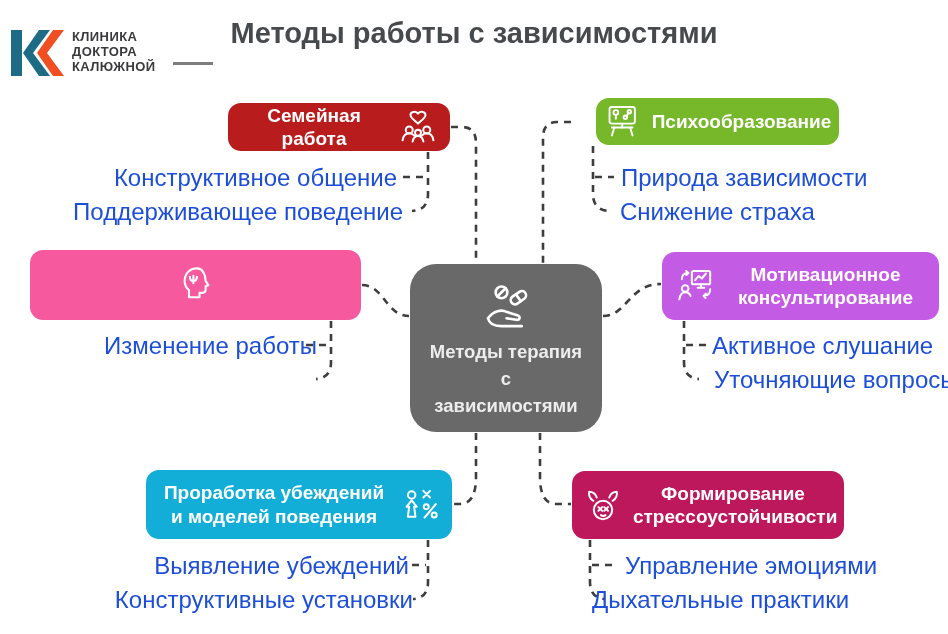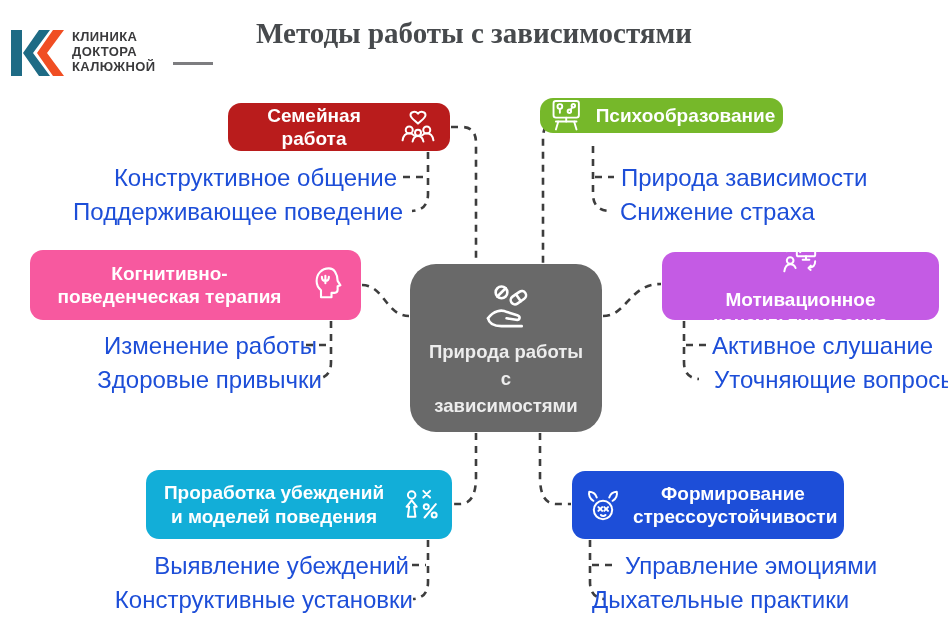--- a/index.html
+++ b/index.html
@@ -5,30 +5,30 @@
   html,body{margin:0;padding:0;background:#ffffff;}
   .canvas{position:relative;width:948px;height:634px;background:#ffffff;overflow:hidden;
           font-family:"Liberation Sans",sans-serif;}
   
   .logo{position:absolute;left:10px;top:26px;width:220px;height:60px;}
   .logo-mark{position:absolute;left:0;top:2px;}
   .logo-text{position:absolute;left:62px;top:3px;font-size:13px;font-weight:700;color:#3a3a3c;
              letter-spacing:.4px;line-height:15px;}
   .logo-underline{position:absolute;left:163px;top:36px;width:40px;height:2.5px;background:#7d7d80;}
   .page-title{position:absolute;left:0;right:0;top:17px;text-align:center;font-size:29px;
-              font-weight:700;color:#474a4d;font-family:Liberation Serif, serif;}
+              font-weight:700;color:#474a4d;}
   
   .branch{position:absolute;border-radius:13px;display:flex;align-items:center;justify-content:center;
           gap:10px;color:#ffffff;font-weight:700;box-sizing:border-box;padding:0 12px;}
   .blabel{font-size:19px;line-height:1.22;text-align:center;}
   .bicon{flex:0 0 auto;display:flex;}
   .b-family{left:228px;top:103px;width:222px;height:48px;}
-  .b-psycho{left:540px;top:98px;width:243px;height:35px;}
+  .b-psycho{left:596px;top:98px;width:243px;height:47px;}
   .b-cbt{left:30px;top:250px;width:331px;height:70px;}
-  .b-motiv{left:662px;top:252px;width:277px;height:68px;flex-direction:column;}
+  .b-motiv{left:662px;top:252px;width:277px;height:68px;}
   .b-beliefs{left:146px;top:470px;width:306px;height:69px;}
   .b-stress{left:572px;top:471px;width:272px;height:68px;}
   
   .center-node{position:absolute;left:410px;top:264px;width:192px;height:168px;border-radius:26px;
                display:flex;flex-direction:column;align-items:center;box-sizing:border-box;padding-top:16px;}
   .center-text{margin-top:4px;color:#ededed;font-weight:700;font-size:18.5px;line-height:27px;
                text-align:center;}
   .center-text span{display:block;}
   
   .subitem{position:absolute;font-size:24px;line-height:20px;color:#1d4ed8;white-space:nowrap;}
@@ -89,21 +89,21 @@
       <circle cx="20" cy="11" r="5.2"></circle>
       <path d="M16.3 14.7 L23.7 7.3"></path>
       <g transform="rotate(-35 35 15.75)">
         <rect x="27.5" y="12" width="15" height="7.5" rx="3.75"></rect>
         <path d="M35 12 V19.5"></path>
       </g>
       <path d="M8 34 C13 27 20 26 25 28.5 L34 31.3 C37.2 32.4 36.4 36 33 35.4 L24.5 34"></path>
       <path d="M8 34 C9 39 14 41 20 41 H38"></path>
     </svg>
     <div class="center-text">
-      <span>Природа работы</span>
+      <span>Методы терапия</span>
       <span>с</span>
       <span>зависимостями</span>
     </div>
   </div>
 
   <div class="branch b-family" style="background-color: #b91c1c;">
     <span class="blabel">Семейная работа</span>
     <span class="bicon">
       <svg width="40" height="40" viewBox="0 0 48 48" fill="none" stroke="#ffffff" stroke-width="2.4" stroke-linecap="round" stroke-linejoin="round">
         <path d="M24 20 C20 16 15 13 15 9.5 C15 5.5 21 4.5 24 8 C27 4.5 33 5.5 33 9.5 C33 13 28 16 24 20 Z"></path>
@@ -128,21 +128,20 @@
         <path d="M28.4 16.4 L30.7 12.9"></path>
         <path d="M23 26 V31"></path>
         <path d="M10 31 H36"></path>
         <path d="M13 31 L10 41 M33 31 L36 41"></path>
       </svg>
     </span>
     <span class="blabel">Психообразование</span>
   </div>
 
   <div class="branch b-cbt" style="background-color: rgb(247, 89, 159);">
-    <span class="blabel" style="max-width:255px;">Когнитивно-поведенческая терапия</span>
     <span class="bicon">
       <svg width="42" height="42" viewBox="0 0 48 48" fill="none" stroke="#ffffff" stroke-width="2.4" stroke-linecap="round" stroke-linejoin="round">
         <path d="M25 5 C16.5 5 11 11.5 11 19.5 C11 24 13 27.5 16 30 L16 38 L28 38 L28 33 L31.5 33 C33.6 33 35 31.5 35 29.5 L35 25.5 L38.2 24.4 L35 19.3 C34.6 11.5 31.5 5 25 5 Z"></path>
         <path d="M21 13.5 V22 M17 14.5 C17 18.4 19 19.4 21 19.4 C23 19.4 25 18.4 25 14.5"></path>
       </svg>
     </span>
   </div>
 
   <div class="branch b-motiv" style="background-color: rgb(196, 91, 228);">
     <span class="bicon">
@@ -166,38 +165,37 @@
         <circle cx="14" cy="12" r="4.5"></circle>
         <path d="M14 18.5 L8 26 H11 L9.5 38 H18.5 L17 26 H20 Z"></path>
         <path d="M28 7 L36 15 M36 7 L28 15"></path>
         <circle cx="31.5" cy="26" r="3"></circle>
         <circle cx="41" cy="36" r="3"></circle>
         <path d="M29.5 39 L43 23"></path>
       </svg>
     </span>
   </div>
 
-  <div class="branch b-stress" style="background-color: #1d4ed8;">
+  <div class="branch b-stress" style="background-color: #be185d;">
     <span class="bicon">
       <svg width="40" height="40" viewBox="0 0 48 48" fill="none" stroke="#ffffff" stroke-width="2.4" stroke-linecap="round" stroke-linejoin="round">
         <circle cx="24" cy="30" r="11"></circle>
         <path d="M18.5 26.5 L23 31 M23 26.5 L18.5 31"></path>
         <path d="M25.5 26.5 L30 31 M30 26.5 L25.5 31"></path>
         <path d="M21.5 36 C23 37.5 25.5 37.5 27 36"></path>
         <path d="M12.5 19 C8 17 6.5 11.5 7.5 8 C11 8 15.5 10.5 16.5 15"></path>
         <path d="M35.5 19 C40 17 41.5 11.5 40.5 8 C37 8 32.5 10.5 31.5 15"></path>
       </svg>
     </span>
     <span class="blabel" style="max-width:200px;">Формирование стрессоустойчивости</span>
   </div>
 
   <div class="subitem" style="top:168px;right:551px;">Конструктивное общение</div>
   <div class="subitem" style="top:202px;right:545px;">Поддерживающее поведение</div>
   <div class="subitem" style="top:336px;right:631px;">Изменение работы</div>
-  <div class="subitem" style="top:370px;right:626px;">Здоровые привычки</div>
   <div class="subitem" style="top:556px;right:539px;">Выявление убеждений</div>
   <div class="subitem" style="top:590px;right:535px;">Конструктивные установки</div>
 
   <div class="subitem" style="top:168px;left:621px;">Природа зависимости</div>
   <div class="subitem" style="top:202px;left:620px;">Снижение страха</div>
   <div class="subitem" style="top:336px;left:712px;">Активное слушание</div>
   <div class="subitem" style="top:370px;left:714px;">Уточняющие вопросы</div>
   <div class="subitem" style="top:556px;left:625px;">Управление эмоциями</div>
   <div class="subitem" style="top:590px;left:592px;">Дыхательные практики</div>
 

